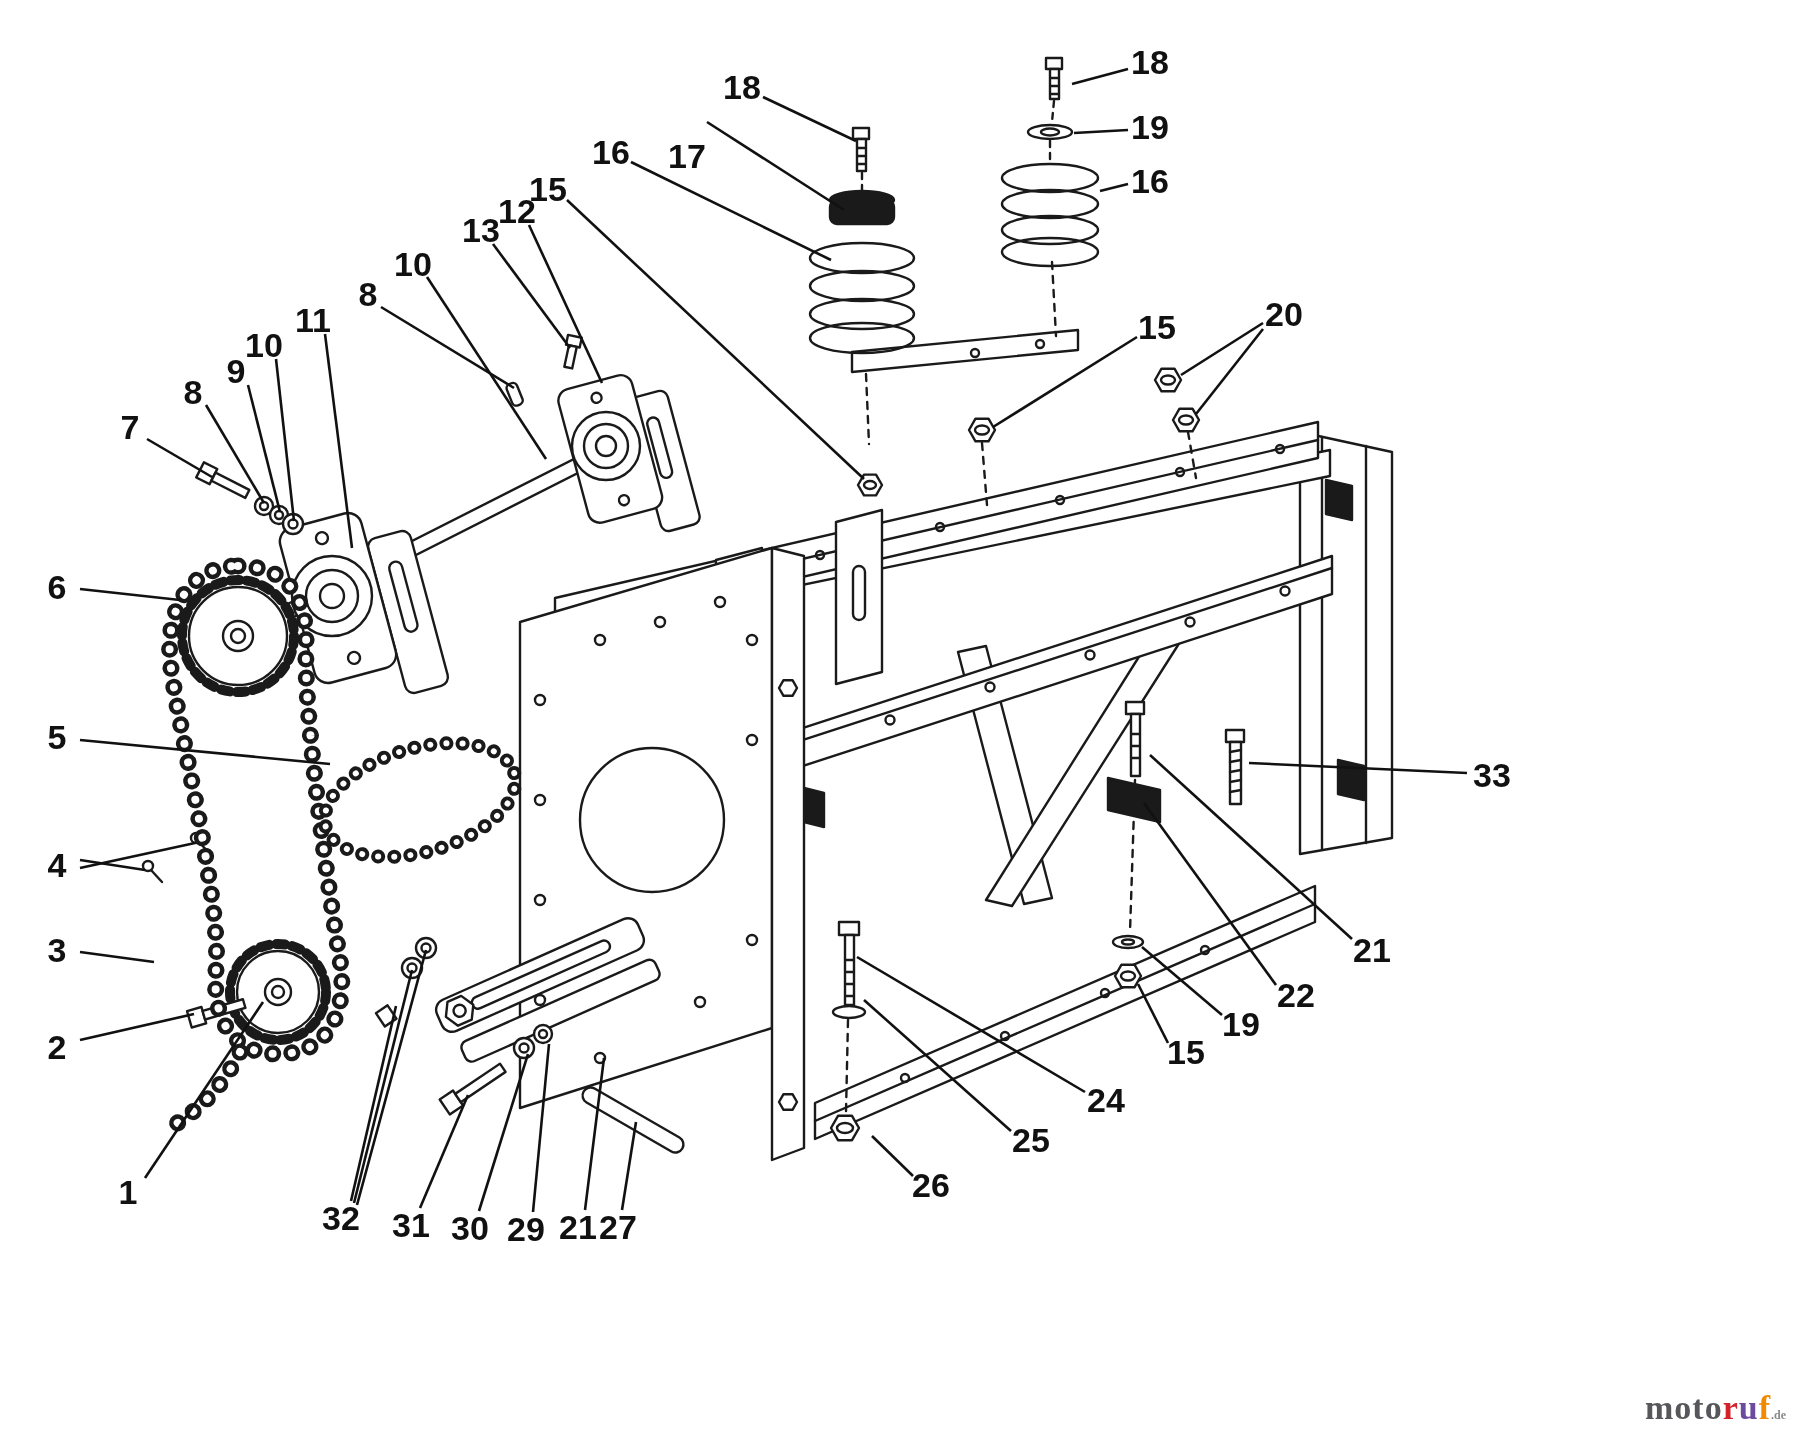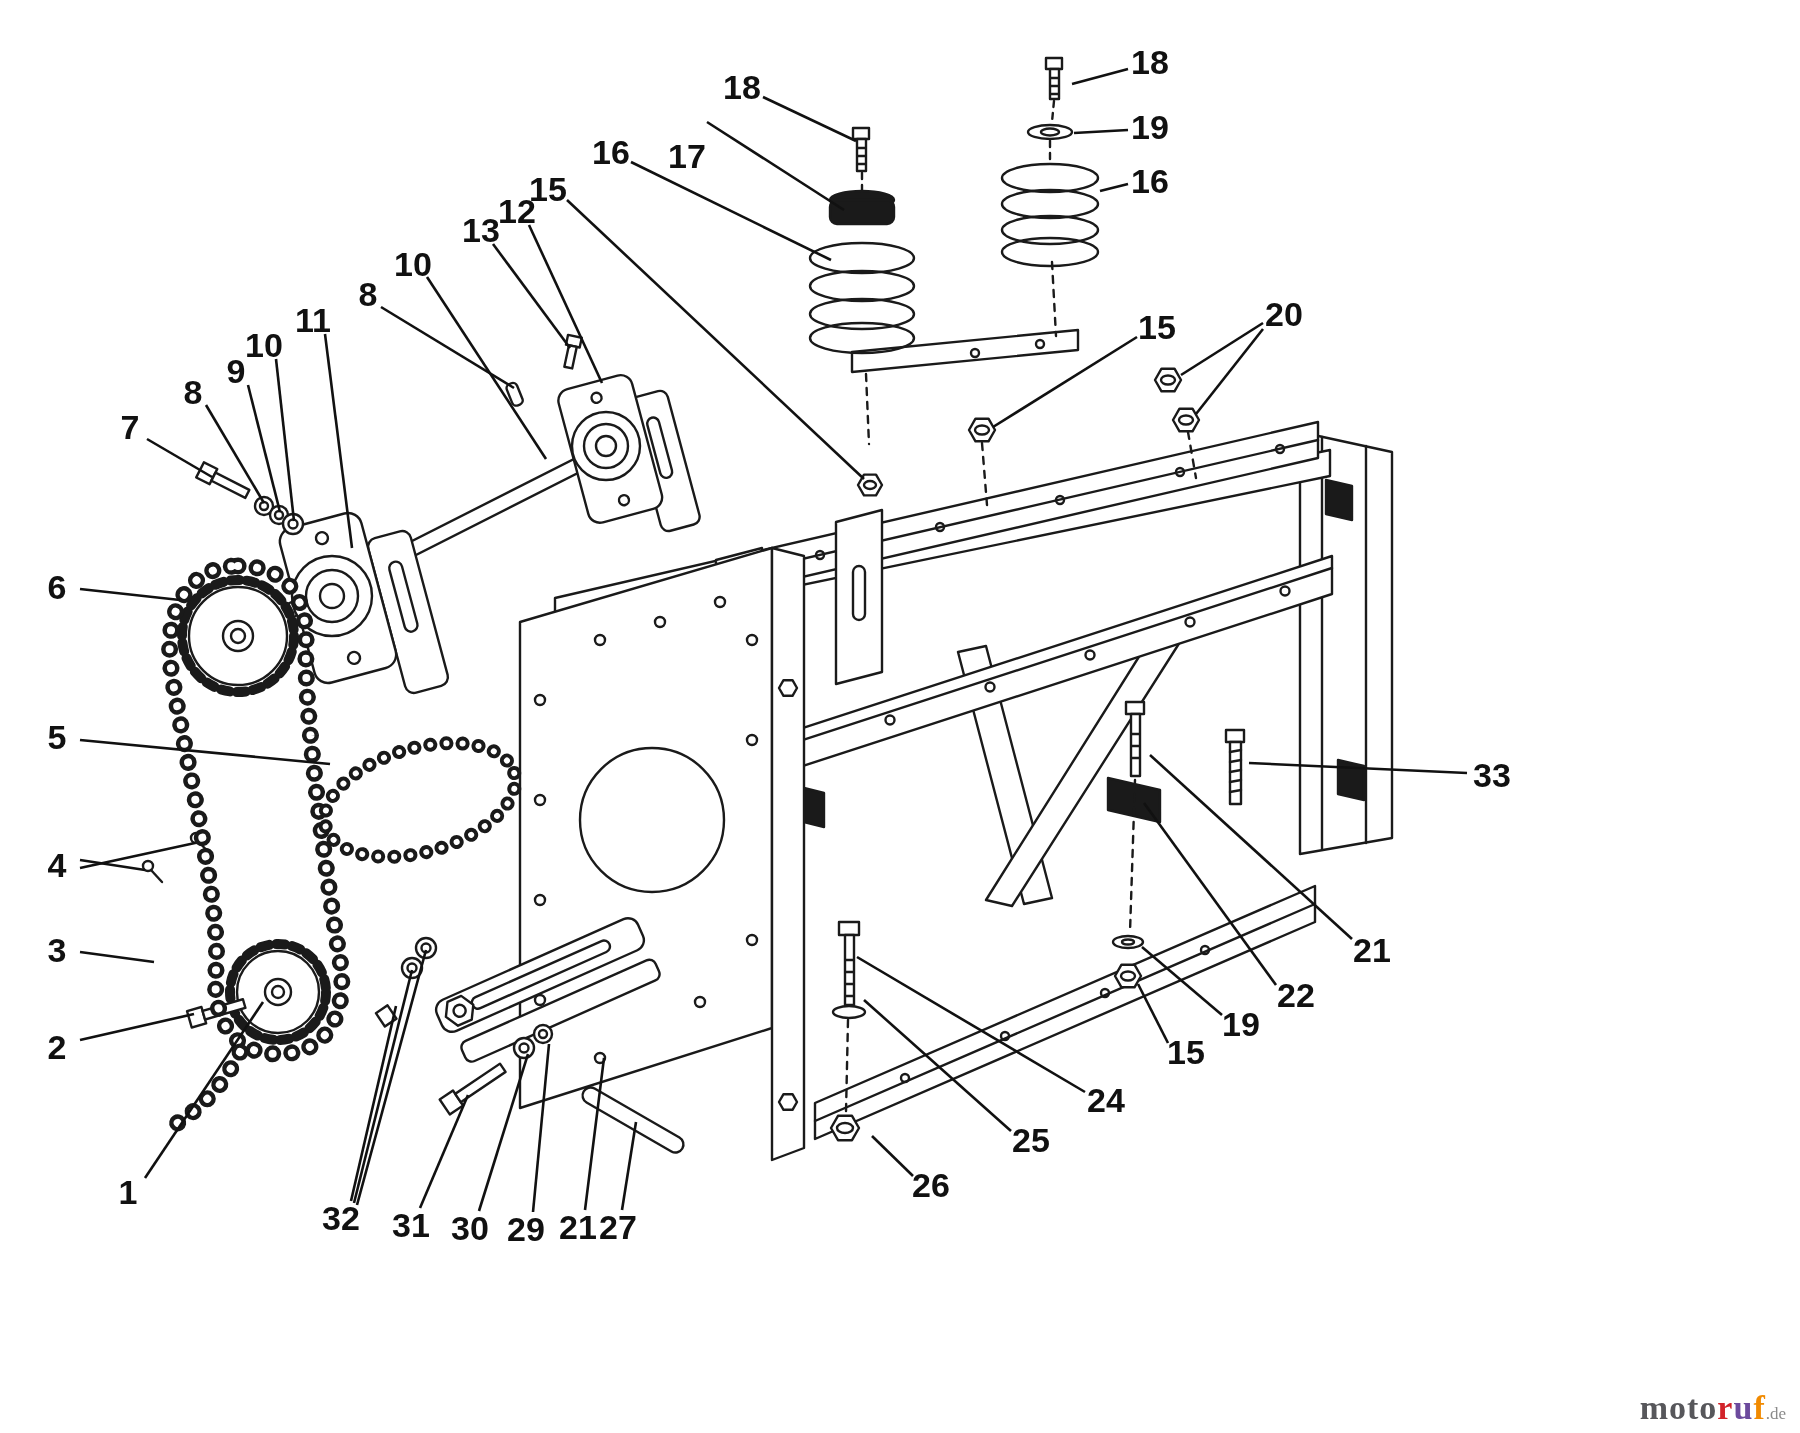--- a/index.html
+++ b/index.html
@@ -8,21 +8,21 @@
   .stage svg.base,.stage svg.lines{position:absolute;left:0;top:0;}
   .lines line{stroke:#111;stroke-width:2.6;}
   .callout{position:absolute;transform:translate(-50%,-50%);font-weight:700;font-size:34px;
            color:#111;line-height:1;white-space:nowrap;}
   .chain-outer{stroke:#1a1a1a;stroke-width:17;stroke-dasharray:0.1 19;stroke-linecap:round;fill:none;}
   .chain-inner{stroke:#ffffff;stroke-width:8;stroke-dasharray:0.1 19;stroke-linecap:round;fill:none;}
   .chain-outer-sm{stroke:#1a1a1a;stroke-width:14;stroke-dasharray:0.1 16;stroke-linecap:round;fill:none;}
   .chain-inner-sm{stroke:#ffffff;stroke-width:6;stroke-dasharray:0.1 16;stroke-linecap:round;fill:none;}
   .watermark{position:absolute;right:14px;bottom:8px;font-family:"Liberation Serif",serif;
              font-weight:700;font-size:34px;line-height:1;letter-spacing:1px;}
-  .watermark .wm-suffix{font-size:17px;font-weight:400;letter-spacing:0;}
+  .watermark .wm-suffix{font-size:12px;font-weight:700;letter-spacing:0;}
 </style>
 </head>
 <body>
 
 <div class="stage">
 
   <svg class="base" width="1800" height="1433" viewBox="0 0 1800 1433">
     <g stroke="#1a1a1a" stroke-width="2.4" fill="none" stroke-linejoin="round" stroke-linecap="round">
 
       <g>

